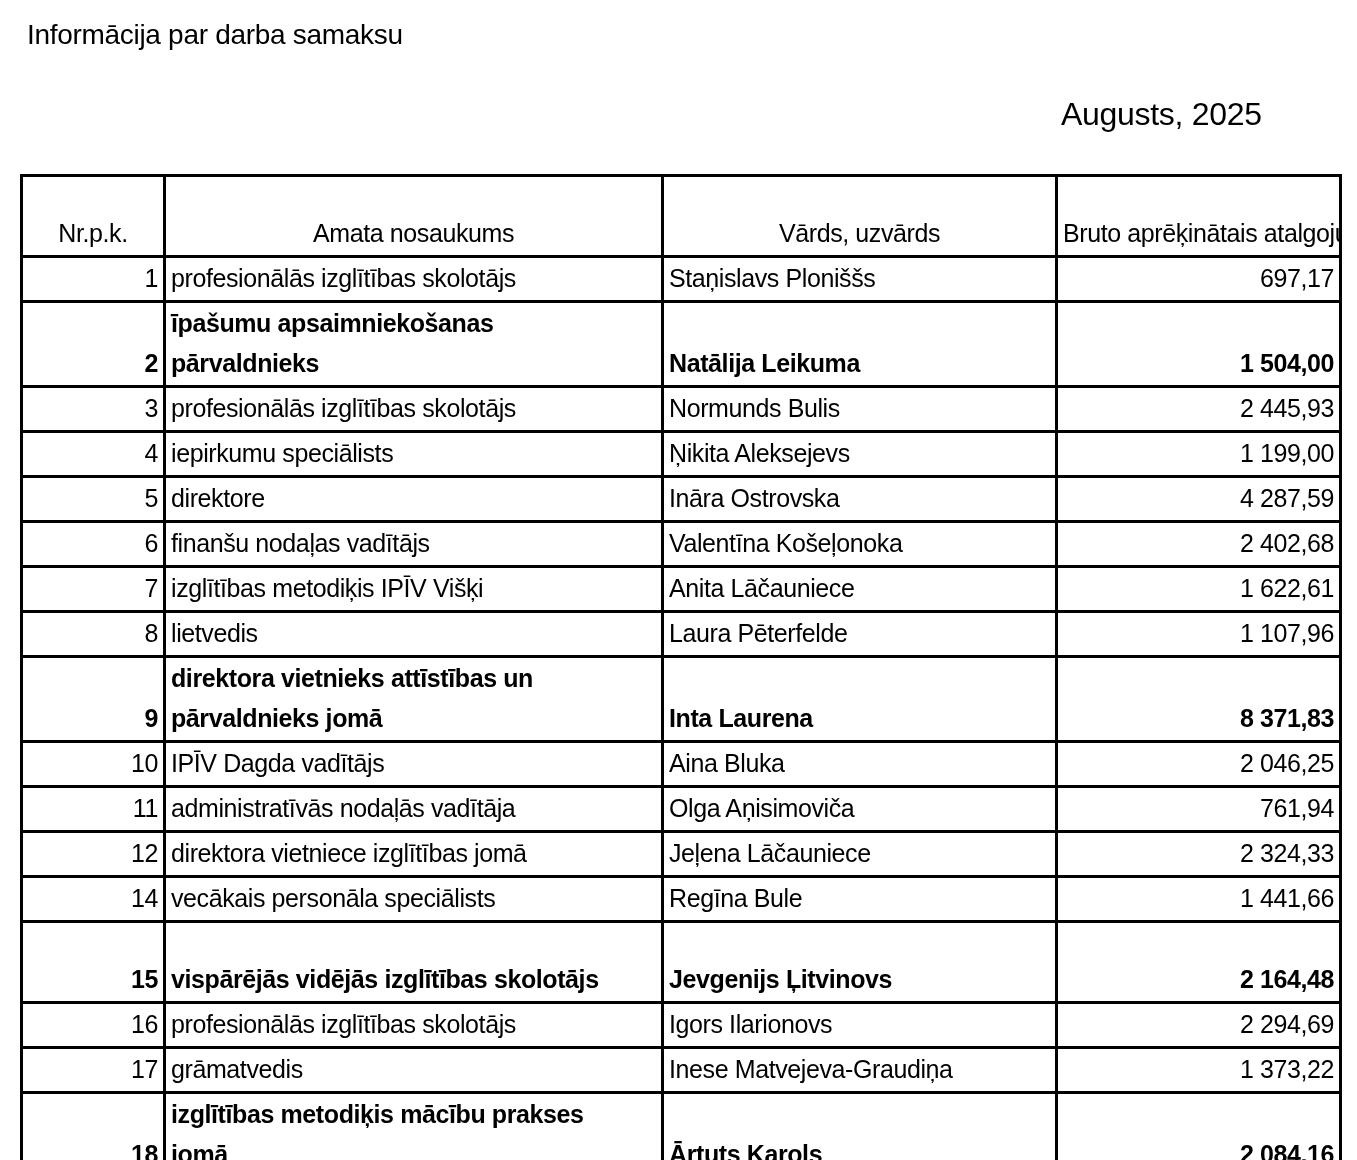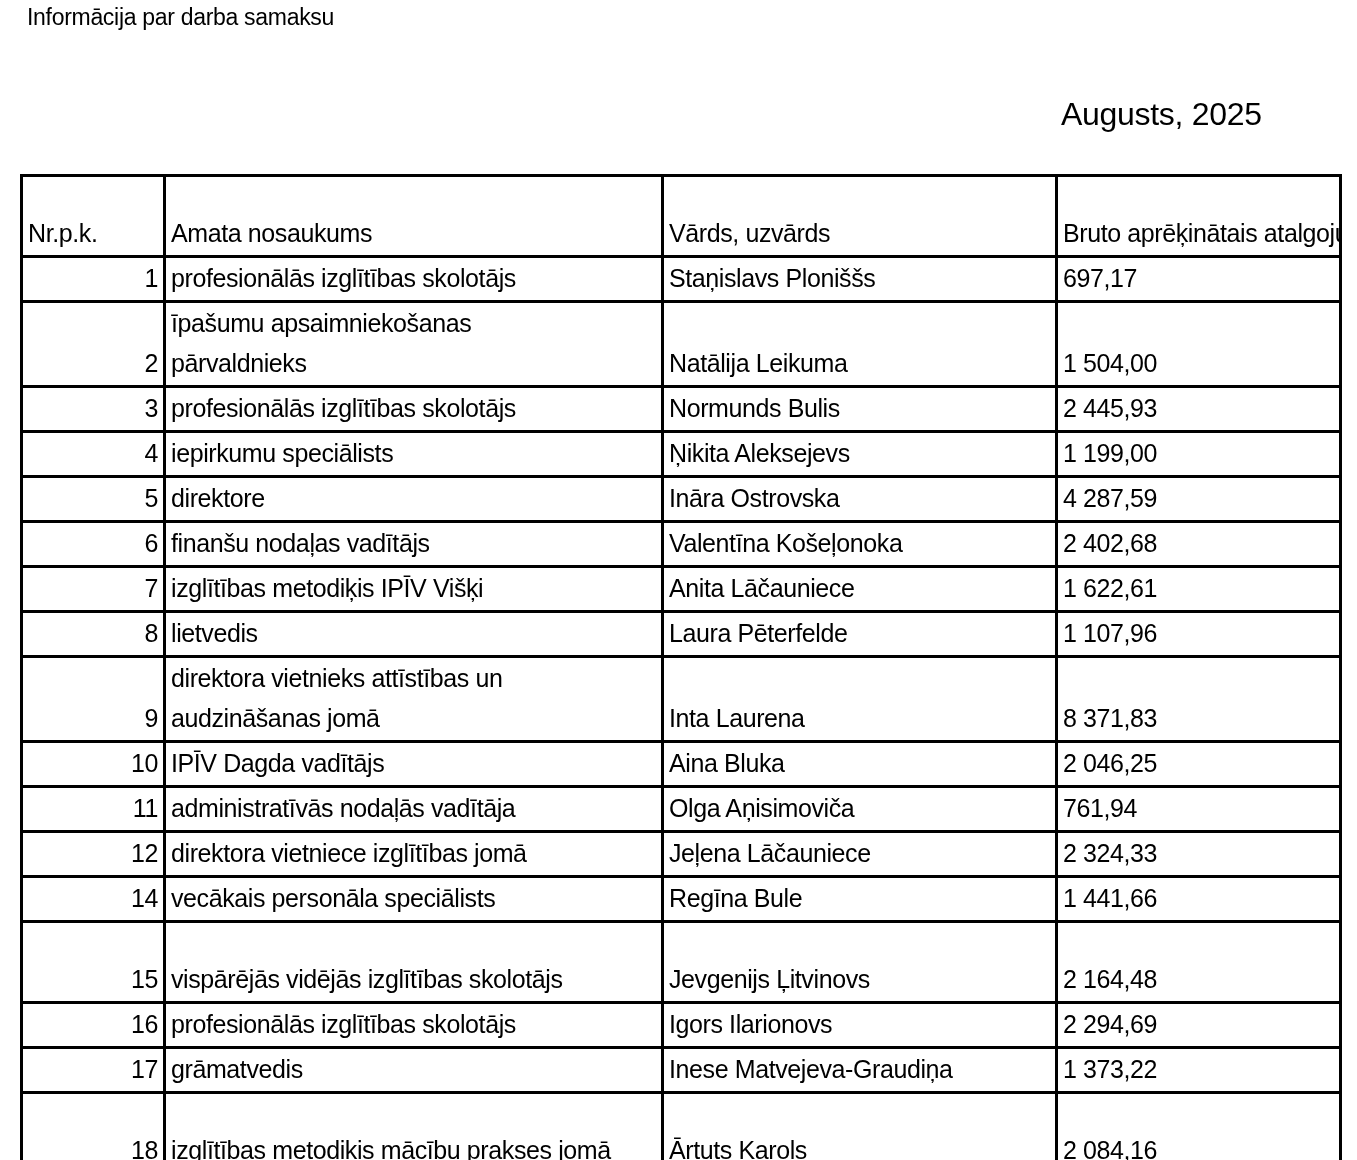--- a/index.html
+++ b/index.html
@@ -11,22 +11,22 @@
     width: 1357px;
     height: 1160px;
     position: relative;
     font-family: "Liberation Sans", "DejaVu Sans", sans-serif;
     color: #000;
     overflow: hidden;
   }
   .doc-title {
     position: absolute;
     left: 27px;
-    top: 0;
-    font-size: 23px;
+    top: 18px;
+    font-size: 28px;
     line-height: 34px;
     letter-spacing: -0.3px;
   }
   .doc-period {
     position: absolute;
     left: 1061px;
     top: 97px;
     font-size: 32px;
     line-height: 34px;
     letter-spacing: -0.3px;
@@ -44,35 +44,35 @@
   table.salary th, table.salary td {
     border: 3px solid #000;
     padding: 0 5px 2px 5px;
     vertical-align: bottom;
     line-height: 40px;
     font-weight: normal;
     white-space: nowrap;
     overflow: hidden;
   }
   table.salary th {
-    text-align: left;
+    text-align: center;
     height: 76px;
   }
   table.salary td.multi {
     white-space: normal;
   }
   col.c-nr { width: 143px; }
   col.c-pos { width: 498px; }
   col.c-name { width: 394px; }
   col.c-sal { width: 284px; }
   td.nr { text-align: right; padding-right: 2px; }
-  td.sal { text-align: left; padding-right: 36px; margin-left: 48px; }
+  td.sal { text-align: right; padding-right: 36px; margin-left: 48px; }
   th.sal-head { line-height: 40px; white-space: normal; }
   tr.r1 td { height: 36px; }
-  tr.r2 td { height: 76px; }
+  tr.r2 td { height: 76px; font-weight: bold; }
 </style>
 </head>
 <body>
 
 <div class="doc-title">Informācija par darba samaksu</div>
 <div class="doc-period">Augusts, 2025</div>
 
 <table class="salary">
   <colgroup>
     <col class="c-nr">
@@ -132,21 +132,21 @@
       <td class="sal">1 622,61</td>
     </tr>
     <tr class="r1">
       <td class="nr">8</td>
       <td>lietvedis</td>
       <td>Laura Pēterfelde</td>
       <td class="sal">1 107,96</td>
     </tr>
     <tr class="r2">
       <td class="nr">9</td>
-      <td class="multi" style="padding-right:90px">direktora vietnieks attīstības un audzināšanas jomā</td>
+      <td class="multi" style="padding-right:90px">direktora vietnieks attīstības un pārvaldnieks jomā</td>
       <td>Inta Laurena</td>
       <td class="sal">8 371,83</td>
     </tr>
     <tr class="r1">
       <td class="nr">10</td>
       <td>IPĪV Dagda vadītājs</td>
       <td>Aina Bluka</td>
       <td class="sal">2 046,25</td>
     </tr>
     <tr class="r1">

